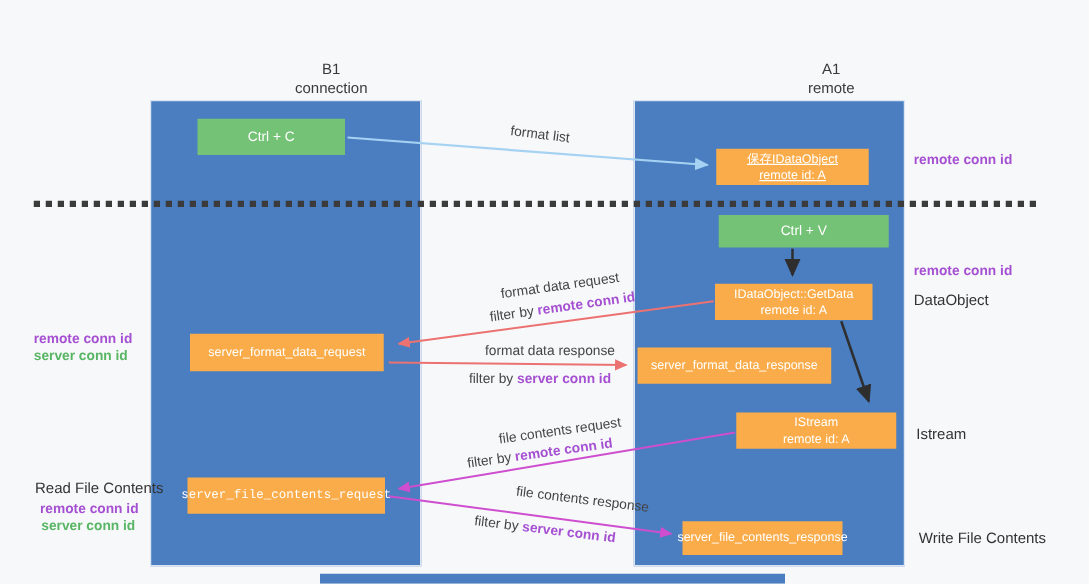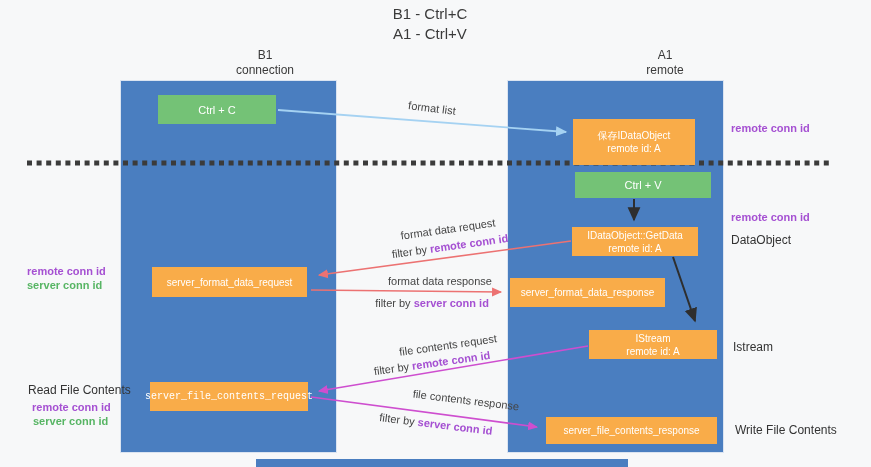--- a/index.html
+++ b/index.html
@@ -33,24 +33,20 @@
   .slabel.purple{color:#a550d2;font-weight:bold;font-size:11px;}
   .slabel.green{color:#57b564;font-weight:bold;font-size:11px;}
 
   .bottomstrip{position:absolute;left:256px;top:459px;width:372px;height:8px;background:#4a7ec0;}
 </style>
 </head>
 <body>
 
 <div class="stage">
 
-  <div class="title">
-    <div>B1 - Ctrl+C</div>
-    <div>A1 - Ctrl+V</div>
-  </div>
 
   <div class="colhead" style="left:217px;top:48px;">
     <div>B1</div>
     <div>connection</div>
   </div>
   <div class="colhead" style="left:617px;top:48px;">
     <div>A1</div>
     <div>remote</div>
   </div>
 
@@ -85,21 +81,21 @@
 
     <line x1="311" y1="290" x2="501" y2="292" stroke="#ec7272" stroke-width="1.6" marker-end="url(#ah-red)"></line>
 
     <line x1="588" y1="346" x2="319" y2="391" stroke="#ce4ecf" stroke-width="1.6" marker-end="url(#ah-mag)"></line>
 
     <line x1="311" y1="397" x2="537" y2="427" stroke="#ce4ecf" stroke-width="1.6" marker-end="url(#ah-mag)"></line>
   </svg>
 
   <div class="box green key" style="left:158px;top:95px;width:118px;height:29px;">Ctrl + C</div>
 
-  <div class="box orange" style="left:573px;top:119px;width:122px;height:46px;">
+  <div class="box orange" style="left:573px;top:119px;width:122px;height:29px;text-decoration:underline;">
     <div class="l1">保存IDataObject</div>
     <div class="l2">remote id: A</div>
   </div>
 
   <div class="box green key" style="left:575px;top:172px;width:136px;height:26px;">Ctrl + V</div>
 
   <div class="box orange" style="left:572px;top:227px;width:126px;height:29px;">
     <div class="l1">IDataObject::GetData</div>
     <div class="l2">remote id: A</div>
   </div>
@@ -108,21 +104,21 @@
 
   <div class="box orange single" style="left:152px;top:267px;width:155px;height:30px;">server_format_data_request</div>
 
   <div class="box orange" style="left:589px;top:330px;width:128px;height:29px;">
     <div class="l1">IStream</div>
     <div class="l2">remote id: A</div>
   </div>
 
   <div class="box orange single" style="left:150px;top:382px;width:158px;height:29px;font-family:Liberation Mono, monospace;">server_file_contents_request</div>
 
-  <div class="box orange single" style="left:546px;top:417px;width:171px;height:27px;">server_file_contents_response</div>
+  <div class="box orange single" style="left:546px;top:417px;width:128px;height:27px;">server_file_contents_response</div>
 
   <div class="alabel" style="left:432px;top:108px;transform:translate(-50%,-50%) rotate(7deg);">format list</div>
 
   <div class="alabel" style="left:448px;top:229px;transform:translate(-50%,-50%) rotate(-8deg);">format data request</div>
   <div class="alabel" style="left:450px;top:246px;transform:translate(-50%,-50%) rotate(-8deg);">
     <span>filter by</span>
     <span class="pc">remote conn id</span>
   </div>
 
   <div class="alabel" style="left:440px;top:281px;">format data response</div>

